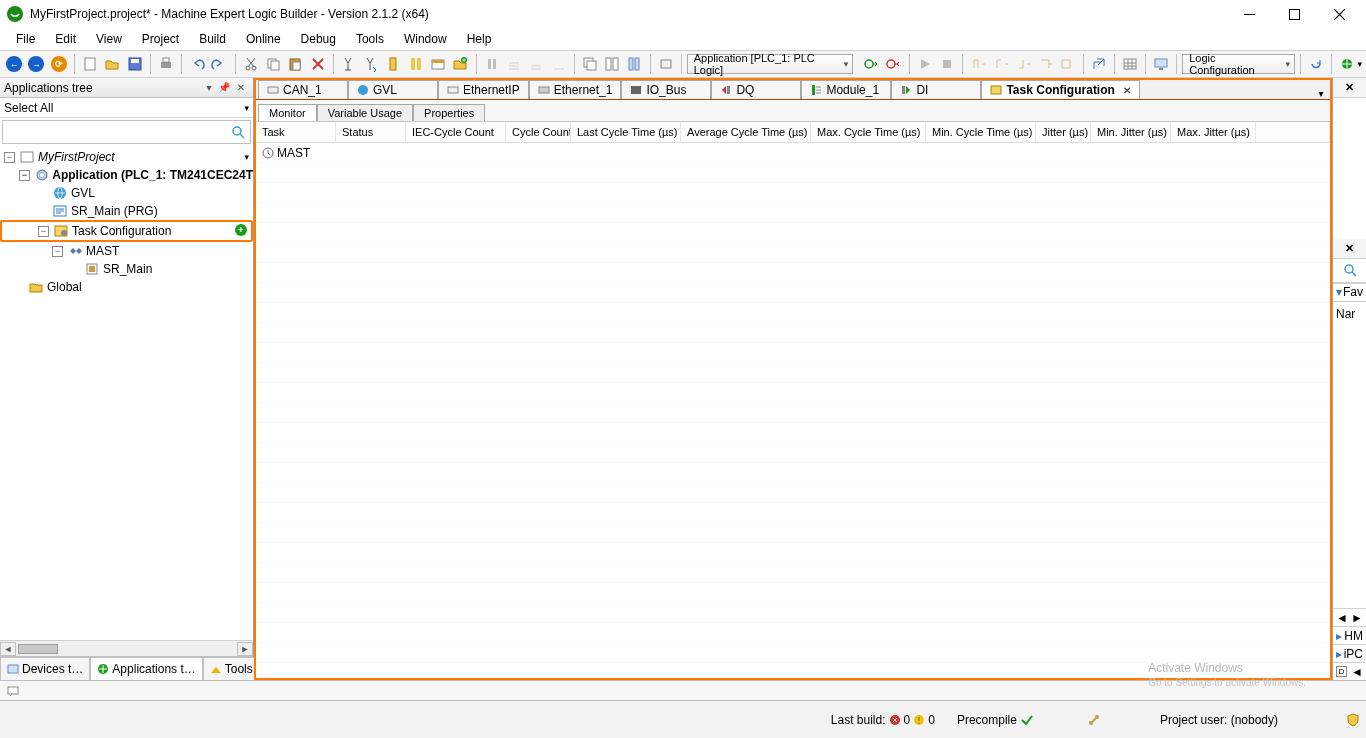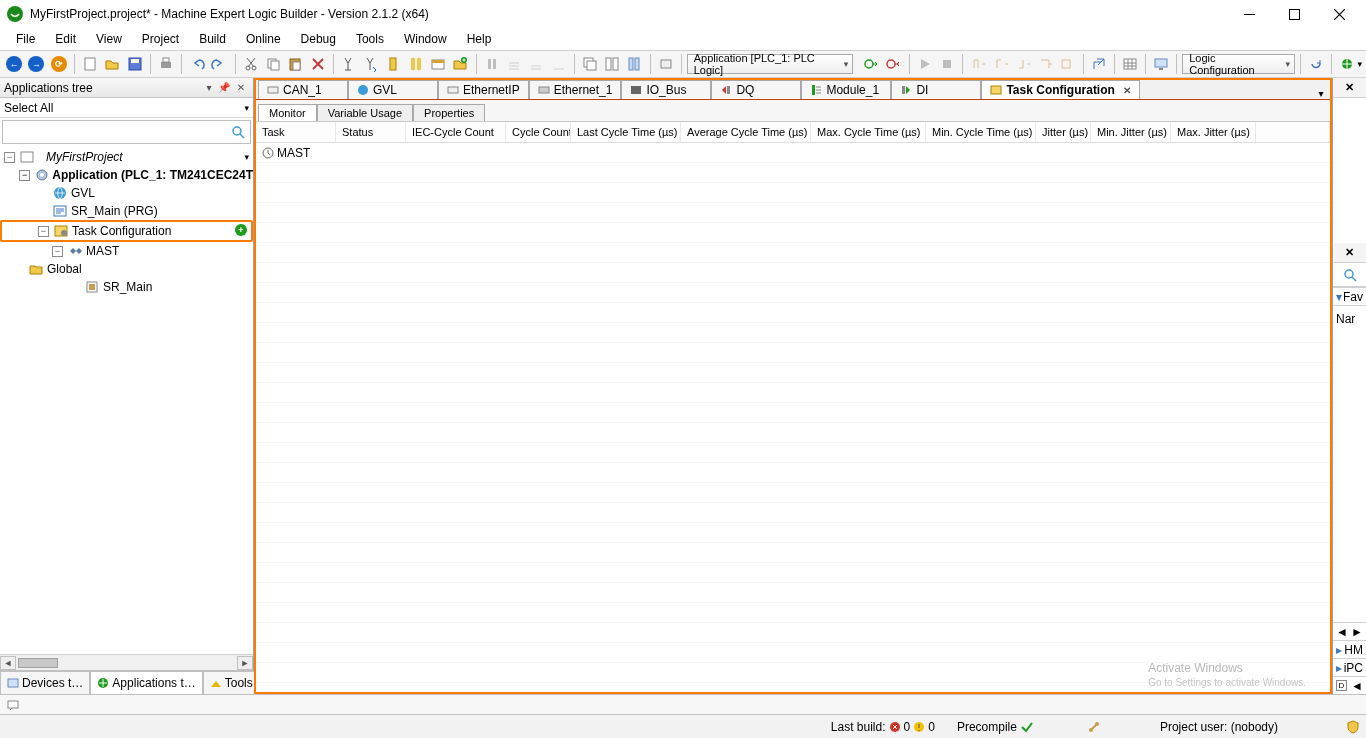--- a/index.html
+++ b/index.html
@@ -35,21 +35,21 @@
 .panel-search { height: 24px; border:1px solid #c0c0c0; margin:2px; display:flex; align-items:center; position:relative;}
 .panel-search input { border:none; outline:none; flex:1; padding:2px 4px; font-size:11px;}
 .panel-search .search-ico {position:absolute; right:4px;}
 
 .tree { flex:1; overflow:auto; padding:2px 0; background:#fff;}
 .tree-row { display:flex; align-items:center; height:18px; white-space:nowrap; cursor:pointer;}
 .tree-row.bold { font-weight:bold; }
 .tree-toggle { width:11px; height:11px; border:1px solid #8a8a8a; background:#fff; display:flex; align-items:center; justify-content:center; margin-right:4px; font-size:9px; line-height:1; color:#555; cursor:pointer;}
 .tree-indent { display:inline-block; }
 .tree-ico { width:16px; height:16px; margin-right:3px; display:inline-flex; align-items:center; justify-content:center;}
-.italic { font-style: italic; margin-left: 8px; }
+.italic { font-style: italic; }
 
 .highlight-row { border:2px solid #ff7a00; border-radius:2px; position:relative;}
 .highlight-row .plus-badge { position:absolute; right:4px; top:2px; width:12px; height:12px; border-radius:50%; background:#1a9b1a; display:flex; align-items:center; justify-content:center; color:#fff; font-size:9px; font-weight:bold;}
 
 .left-scroll { height:16px; background:#f0f0f0; border-top:1px solid #d0d0d0; display:flex; align-items:center; position:relative;}
 .left-scroll .bar{height:10px;background:#c8c8c8;border:1px solid #a0a0a0;width:40px;margin-left:2px;}
 .left-scroll .arrow{width:16px;height:14px;display:flex;align-items:center;justify-content:center;border:1px solid #c0c0c0;background:#eee;color:#555;font-size:9px;}
 .left-scroll .spacer{flex:1}
 
 .left-tabs { height: 24px; display:flex; border-top:1px solid #c0c0c0; background:#efefef;}
@@ -81,21 +81,21 @@
 .right-strip { width:34px; display:flex; flex-direction:column; border-left:1px solid #a0a0a0;}
 .right-strip .cell { border-bottom:1px solid #d0d0d0; padding:2px; display:flex; align-items:center; justify-content:center;}
 .right-strip .x{height:20px;font-size:11px;font-weight:bold;background:#f4f4f4;cursor:pointer;}
 .right-strip .search{height:24px}
 .right-strip .row{height:18px;border-top:1px solid #d0d0d0;display:flex;align-items:center;justify-content:space-between;padding:0 3px;font-size:10px;}
 
 
 .messages { height:20px; border-top:1px solid #c0c0c0; display:flex; align-items:center; padding:0 6px; background:#f7f7f7; font-size:11px; color:#555;}
 
 
-.statusbar { height:24px; border-top:1px solid #c0c0c0; display:flex; align-items:center; padding:0 6px; background:#f2f2f2; font-size:11px; gap:14px;}
+.statusbar { height:38px; border-top:1px solid #c0c0c0; display:flex; align-items:center; padding:0 6px; background:#f2f2f2; font-size:11px; gap:14px;}
 .statusbar .spacer{flex:1}
 .status-ico{display:inline-flex;align-items:center;gap:3px;margin:0 4px;}
 
 .watermark { position:absolute; right:60px; bottom:50px; color:#b8b8b8; font-size:20px; pointer-events:none;}
 .watermark small{display:block;font-size:10px;color:#c4c4c4;}
 
 svg { display:block; }
 .nav-circle{width:16px;height:16px;border-radius:50%;display:flex;align-items:center;justify-content:center;color:#fff;font-size:9px;font-weight:bold;}
 </style>
 </head>
@@ -471,37 +471,37 @@
         <span class="tree-toggle">−</span>
         <span class="tree-ico">
             <svg width="14" height="14">
               <path d="M2 7l3 3 3-3-3-3z" fill="#5a7aa8"></path>
               <path d="M8 7l3 3 3-3-3-3z" fill="#5a7aa8"></path>
             </svg>
           </span>
         <span>MAST</span>
       </div>
       <div class="tree-row">
-        <span class="tree-indent" style="width:28px"></span>
-        <span class="tree-ico">
-            <svg width="14" height="14">
-              <path d="M1 4h5l1 1h6v7H1z" fill="#f2c84b" stroke="#b08000"></path>
-            </svg>
-          </span>
-        <span>Global</span>
-      </div>
-      <div class="tree-row">
         <span class="tree-indent" style="width:84px"></span>
         <span class="tree-ico">
             <svg width="14" height="14">
               <rect x="2" y="2" width="10" height="10" fill="#fff" stroke="#888"></rect>
               <rect x="4" y="4" width="6" height="6" fill="#c99b4a"></rect>
             </svg>
           </span>
         <span>SR_Main</span>
+      </div>
+      <div class="tree-row">
+        <span class="tree-indent" style="width:28px"></span>
+        <span class="tree-ico">
+            <svg width="14" height="14">
+              <path d="M1 4h5l1 1h6v7H1z" fill="#f2c84b" stroke="#b08000"></path>
+            </svg>
+          </span>
+        <span>Global</span>
       </div>
     </div>
 
     <div class="left-scroll">
       <span class="arrow">◄</span>
         <span class="bar"></span>
         <span class="spacer"></span>
         <span class="arrow">►</span>
     </div>
 

